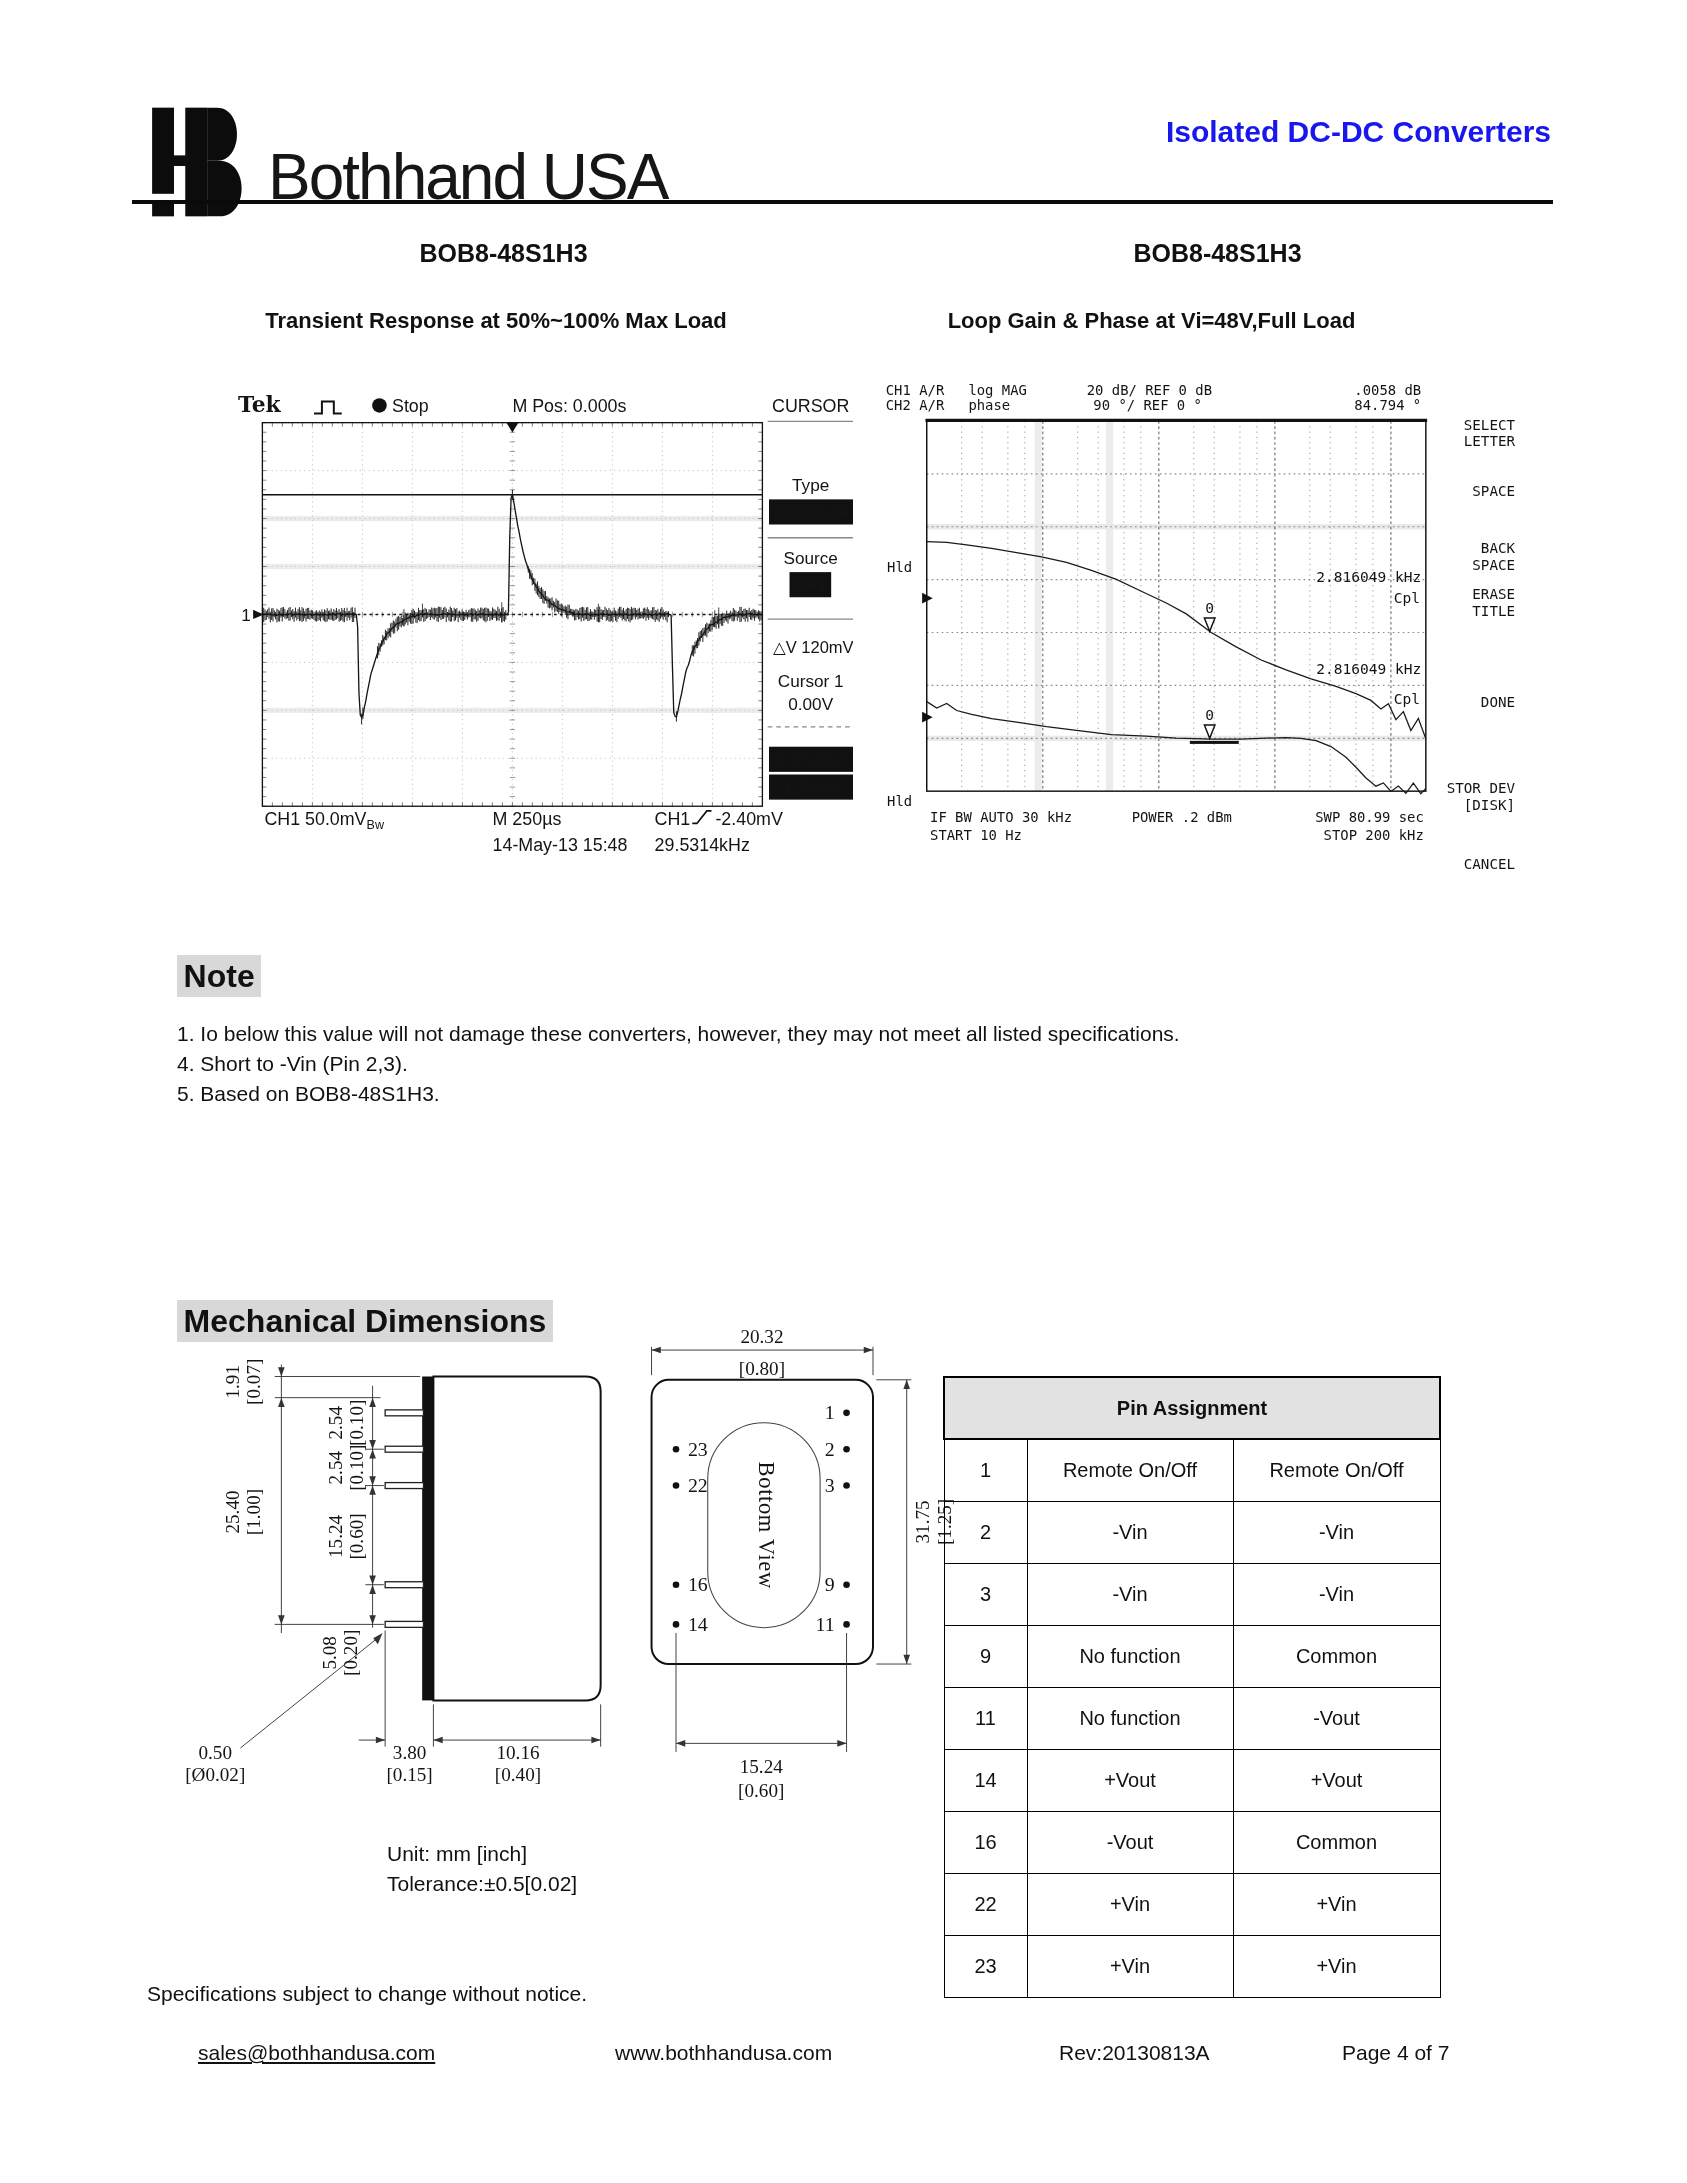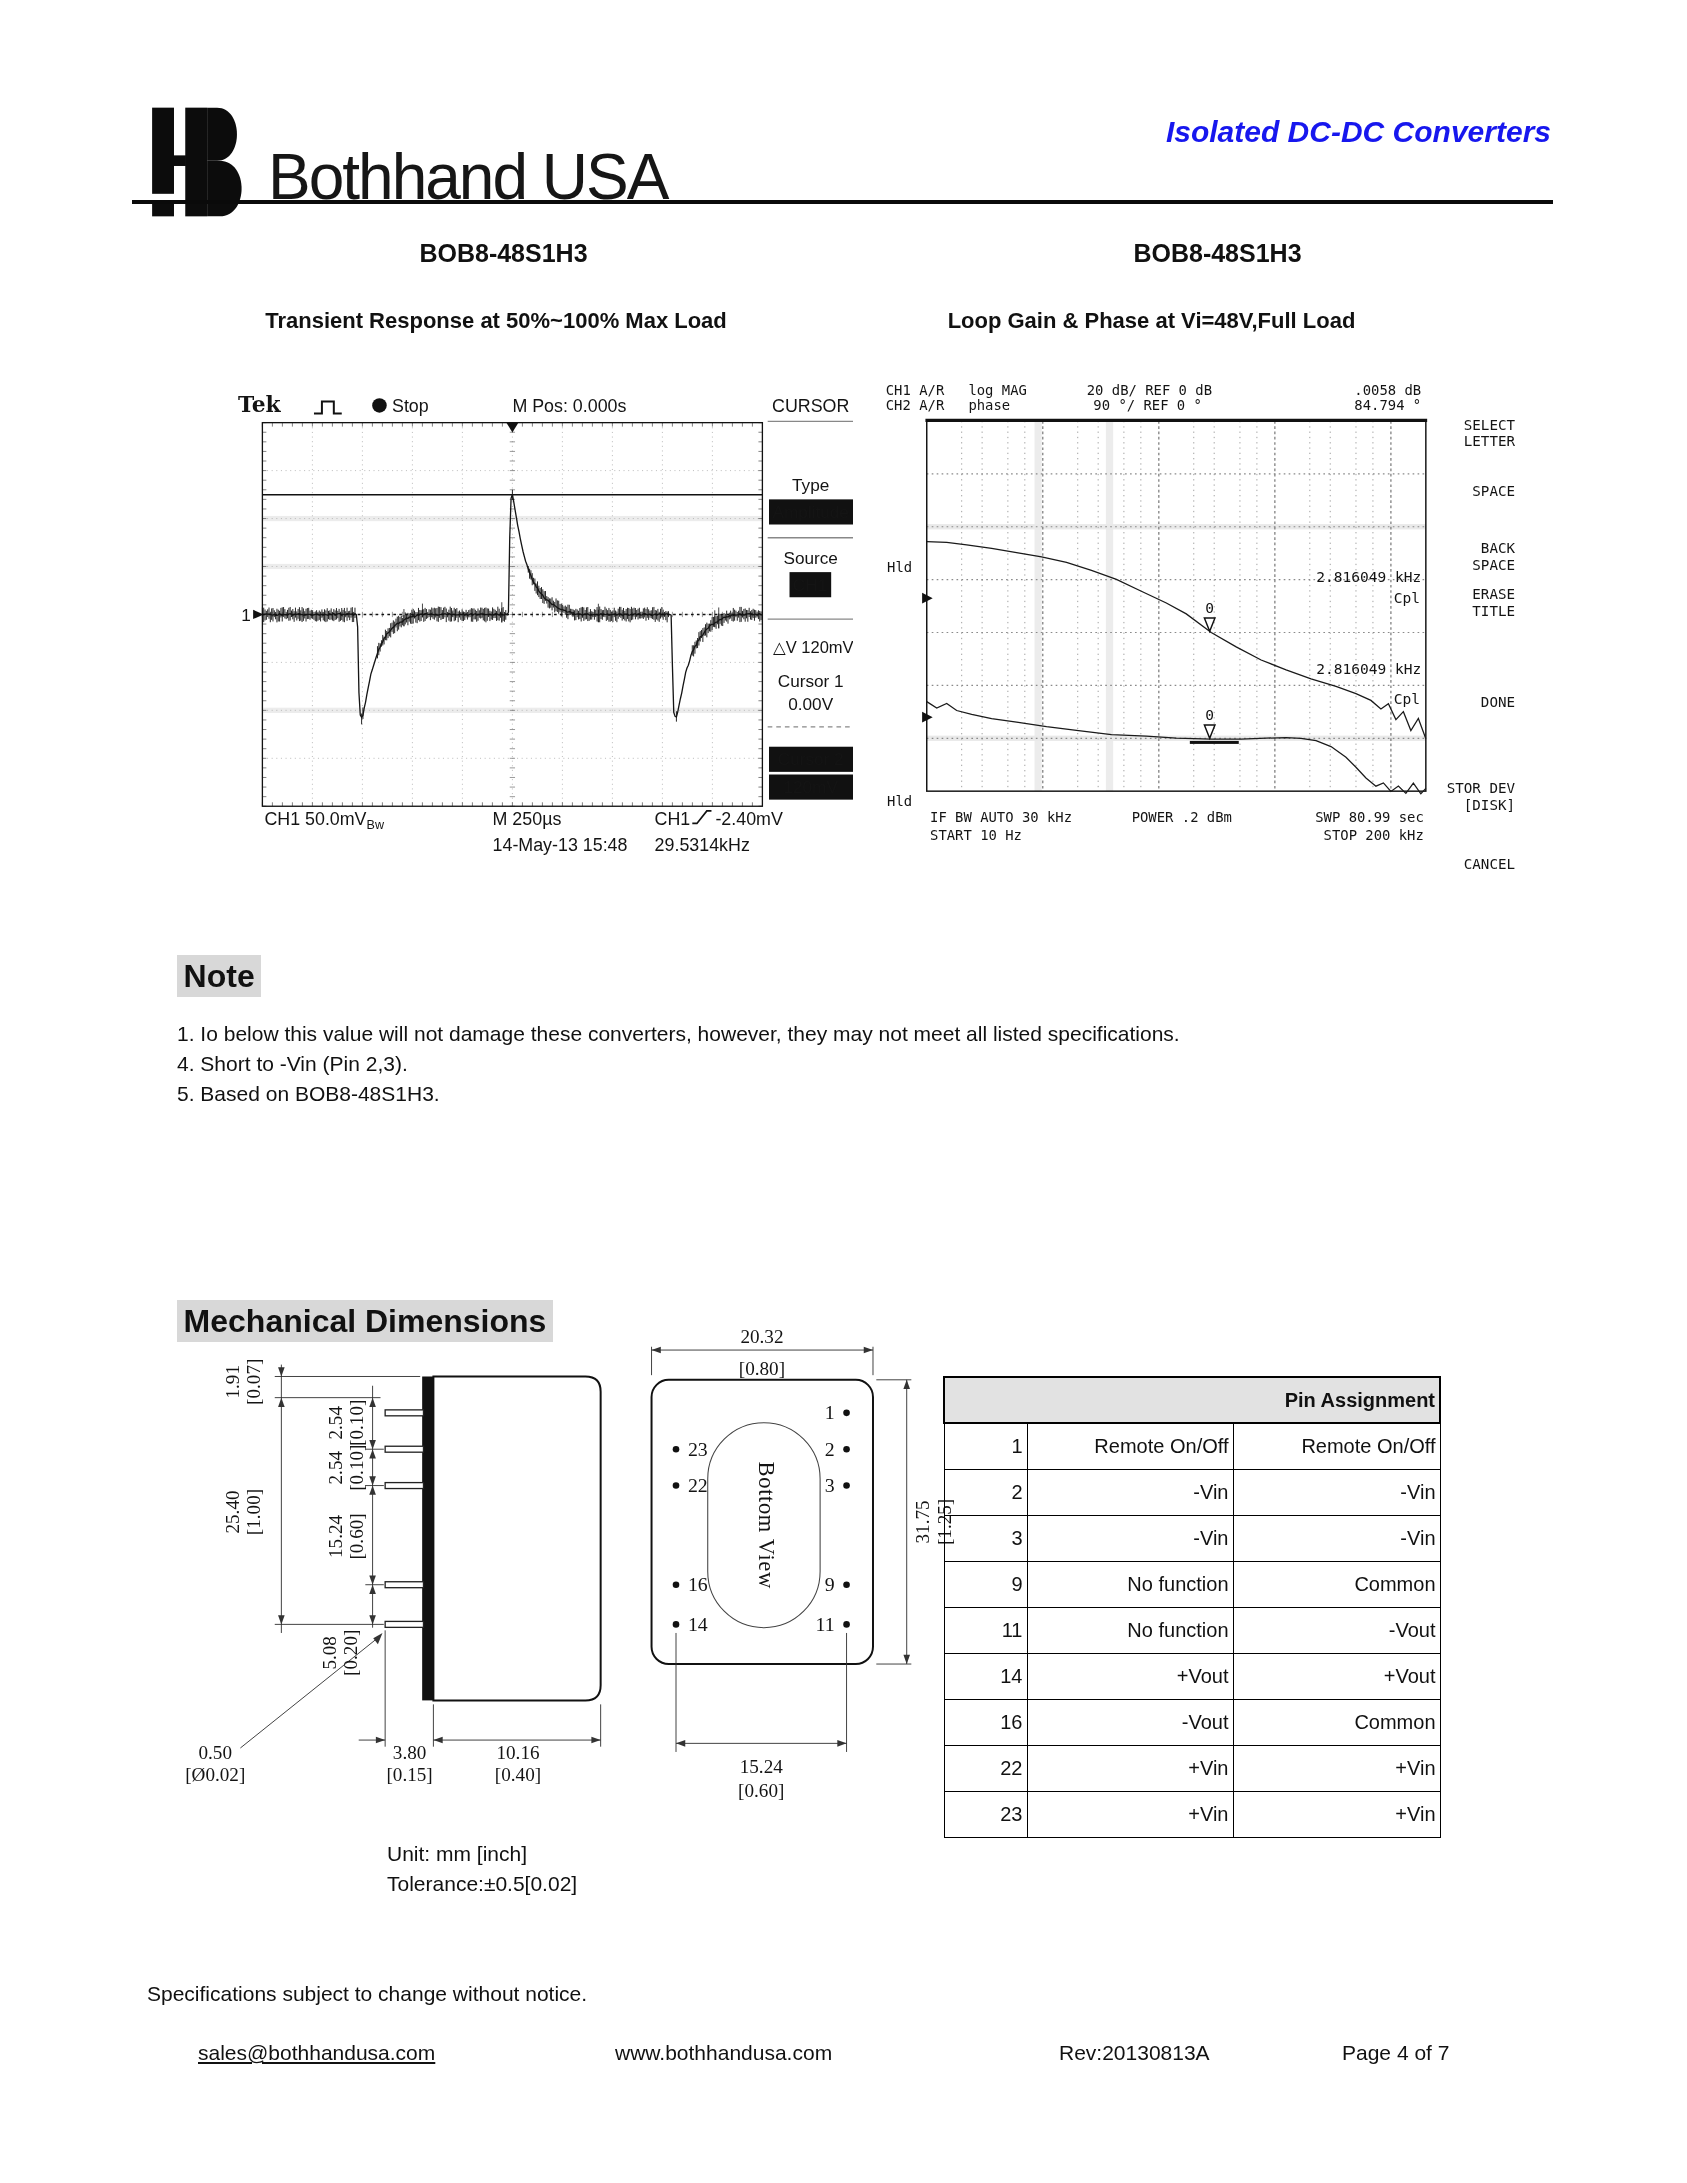--- a/index.html
+++ b/index.html
@@ -8,21 +8,21 @@
   .abs{position:absolute;}
   .ctr{text-align:center;}
   svg text{font-family:"Liberation Sans",sans-serif;fill:#141414;}
   svg text.mono{font-family:"DejaVu Sans Mono",monospace;}
   svg text.srf{font-family:"Liberation Serif",serif;}
   svg text.serifb{font-family:"DejaVu Serif",serif;font-weight:bold;}
   .hl{background:#d8d8d8;display:inline-block;padding:2.6px 6.6px;font-weight:bold;font-size:32px;}
   .notes div{font-size:21px;line-height:30px;}
   table.pins{border-collapse:collapse;width:496px;table-layout:fixed;
              font-size:20px;}
-  table.pins td{border:1.3px solid #000;text-align:right;height:37px;padding:4px;}
+  table.pins td{border:1.3px solid #000;text-align:center;height:37px;padding:12px;}
   table.pins td.title{background:#e2e2e2;font-weight:bold;border:2px solid #000;height:36px;}
   table.pins tr.colhead td{height:36px;}
   .brand-text{font-size:64px;letter-spacing:-2px;color:#161616;}
   .blue-title{font-size:30px;font-weight:bold;color:#1717ee;line-height:42px;text-align:right;}
   .model{font-size:25px;font-weight:bold;}
   .subtitle{font-size:22px;font-weight:bold;}
   .footrow{font-size:21px;}
 </style>
 </head>
 <body>
@@ -31,21 +31,21 @@
   <svg width="129" height="114" viewBox="0 0 150 172">
     <rect x="2" y="4" width="33" height="130" fill="#0c0c0c"></rect>
     <rect x="2" y="144" width="33" height="24" fill="#0c0c0c"></rect>
     <rect x="35" y="76" width="18" height="16" fill="#0c0c0c"></rect>
     <rect x="52" y="4" width="33" height="164" fill="#0c0c0c"></rect>
     <path d="M85 4 H100 C140 4 140 84 100 84 H85 Z" fill="#0c0c0c"></path>
     <path d="M85 84 H104 C148 84 148 168 104 168 H85 Z" fill="#0c0c0c"></path>
   </svg>
 </div>
 <div class="abs brand-text" style="left:268px;top:140px;">Bothhand USA</div>
-<div class="abs blue-title" style="right:136px;top:111px;width:595px;font-style:italic;">
+<div class="abs blue-title" style="right:136px;top:111px;width:595px;">
   <div>Isolated DC-DC Converters</div>
 </div>
 <div class="abs" style="left:132px;top:200px;width:1421px;height:4px;background:#0a0a0a;"></div>
 
 <div class="abs ctr model" style="left:232px;top:239px;width:543px;">BOB8-48S1H3</div>
 <div class="abs ctr model" style="left:943px;top:239px;width:549px;">BOB8-48S1H3</div>
 <div class="abs ctr subtitle" style="left:218px;top:308px;width:556px;">Transient Response at 50%~100% Max Load</div>
 <div class="abs ctr subtitle" style="left:887px;top:308px;width:529px;">Loop Gain &amp; Phase at Vi=48V,Full Load</div>
 
 <div class="abs" style="left:228px;top:384px;">

